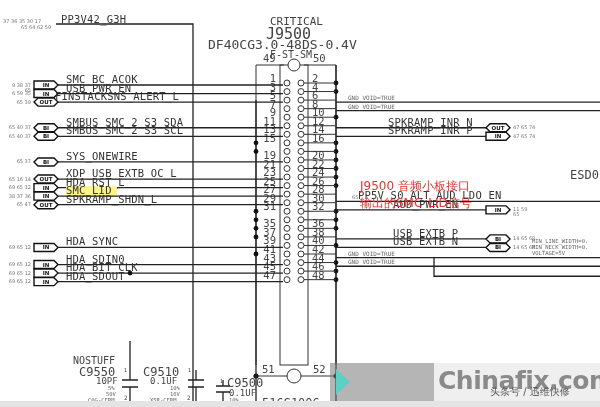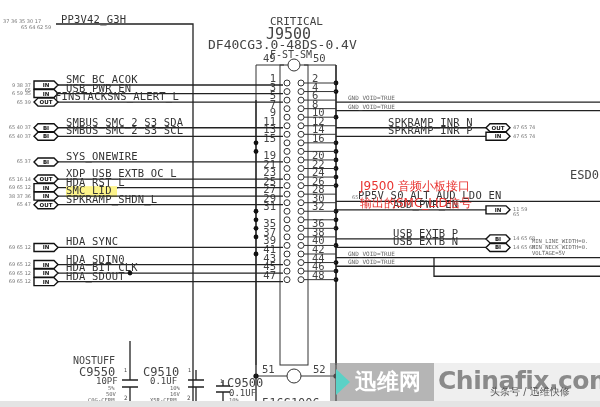--- a/index.html
+++ b/index.html
@@ -397,20 +397,19 @@
     <text class="cap" x="229" y="396" font-size="9">0.1UF</text>
     <text class="tiny" x="229" y="402">10%</text>
     <path class="wire" d="M216 386 H230 M216 392 H230 M223 380 V386 M223 392 V407"></path>
     <text class="cap" x="262" y="407" font-size="12">516S1006</text>
   </g>
 </svg>
 
 <div style="position:absolute;left:330px;top:363px;width:270px;height:44px;">
   <div style="position:absolute;left:0;top:0;width:104px;height:38px;background:rgba(120,120,120,0.55);display:flex;align-items:center;">
     <span style="display:inline-block;width:0;height:0;margin-left:6px;border-top:13px solid transparent;border-bottom:13px solid transparent;border-left:14px solid #5bd1c6;"></span>
-    <span style="font-family:'DejaVu Sans',sans-serif;font-weight:bold;font-size:22px;color:#fff;margin-left:5px;">迅维网</span>
   </div>
   <div style="position:absolute;left:104px;top:0;width:166px;height:38px;background:rgba(235,235,235,0.8);">
     <span style="position:absolute;left:4px;top:3px;font-family:'DejaVu Sans',sans-serif;font-weight:bold;font-size:25px;color:#8a8a8a;letter-spacing:-0.5px;">Chinafix.com</span>
     <span style="position:absolute;left:38px;top:22px;font-family:'DejaVu Sans',sans-serif;font-size:10px;color:#555;margin-left:18px;">头条号 / 迅维快修</span>
   </div>
   <div style="position:absolute;left:-330px;top:38px;width:600px;height:6px;background:#e4e4e4;"></div>
 </div>
 
 </body></html>

